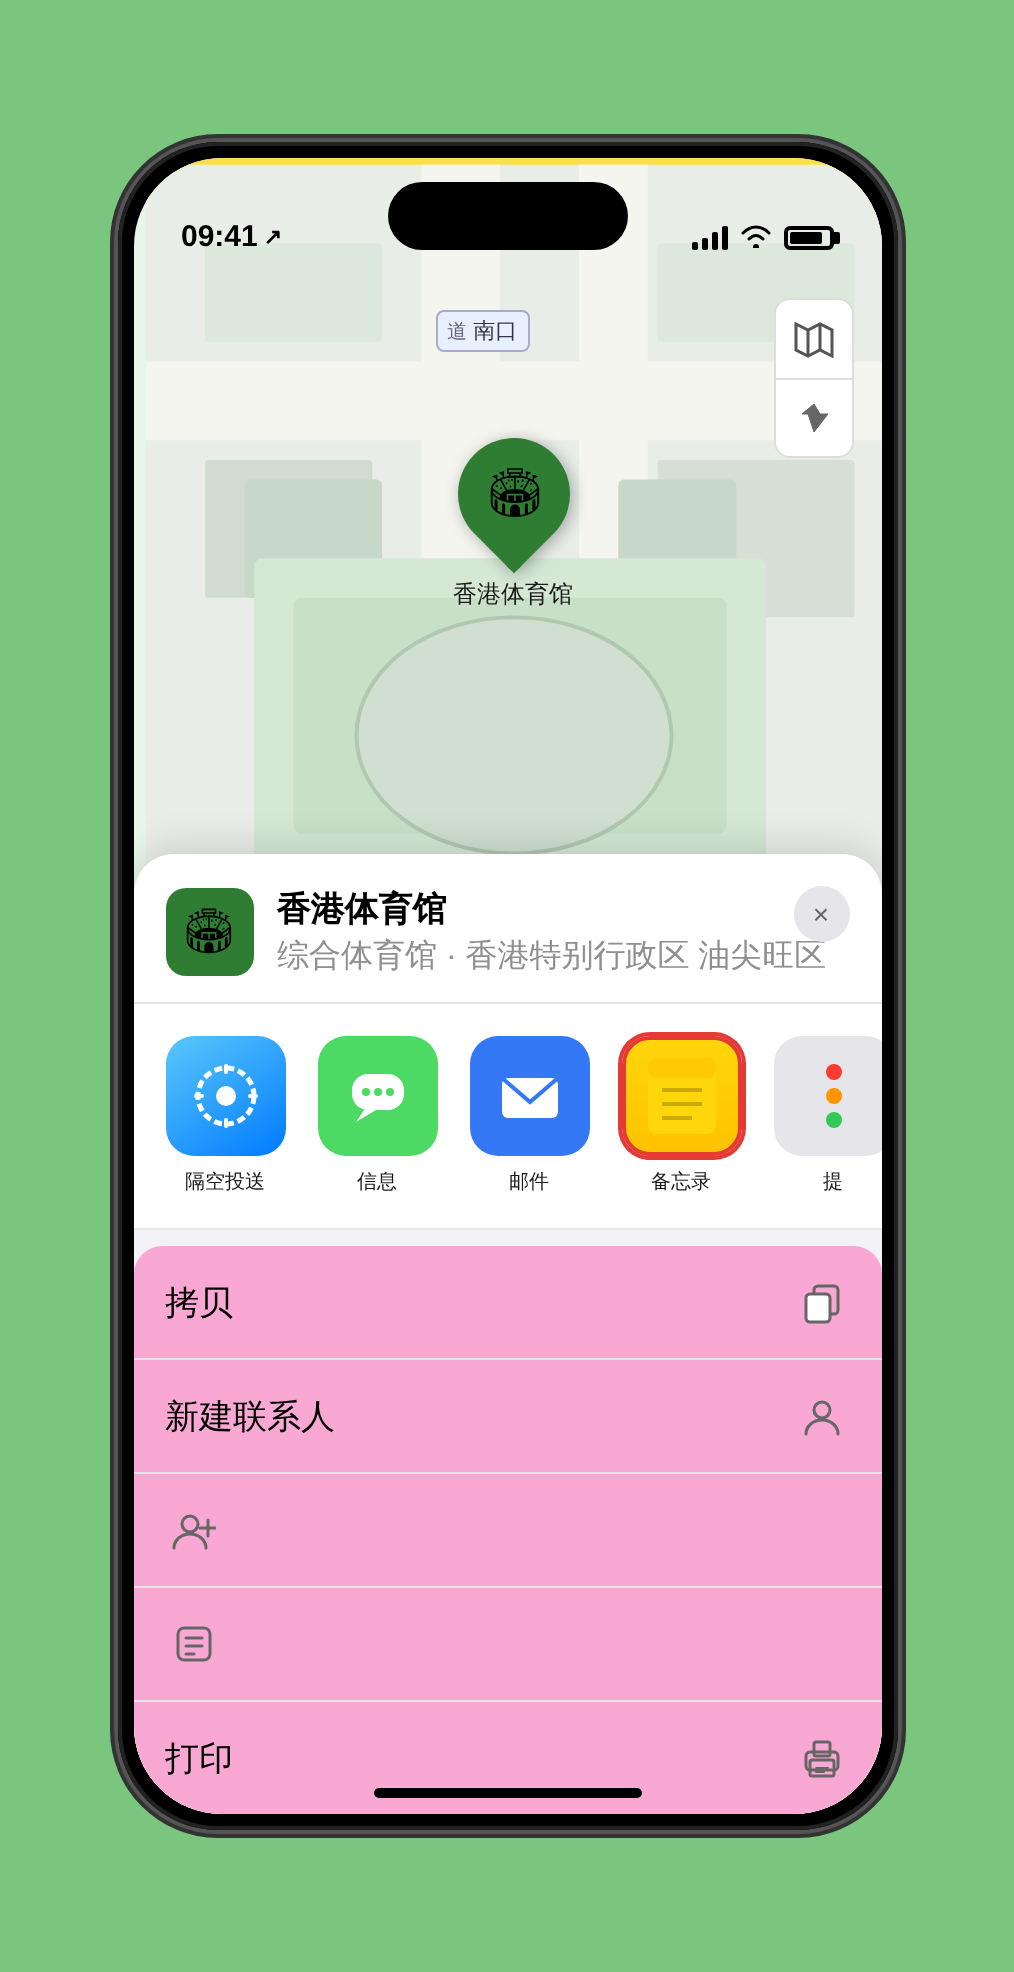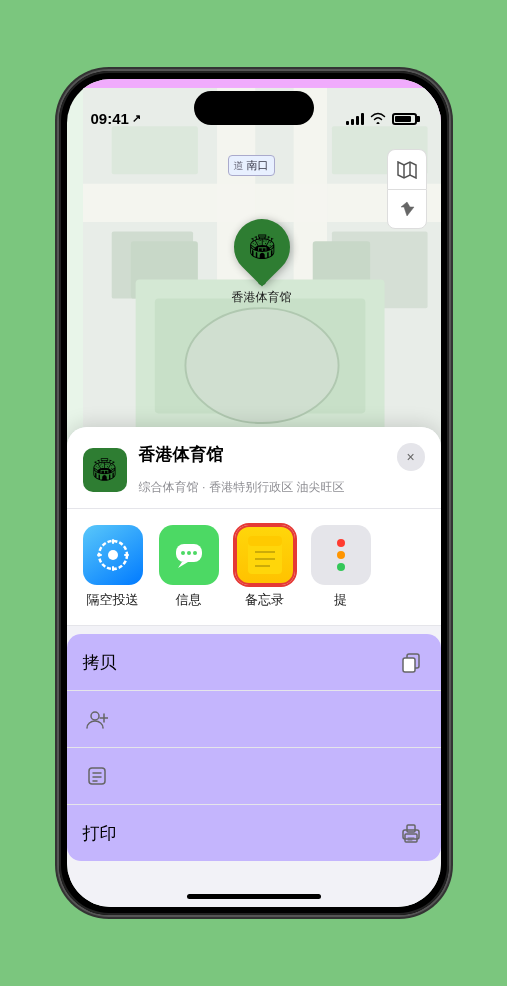--- a/index.html
+++ b/index.html
@@ -113,24 +113,24 @@
       width: 85%;
       height: 100%;
       background: #000;
       border-radius: 1px;
     }
 
     
     .map-area {
       position: absolute;
       top: 0;
-      left: 16px;
+      left: 6px;
       right: 0;
       height: 420px;
-      background: #f0abfc;
+      background: #fde047;
       overflow: hidden;
     }
 
     
     .map-svg {
       width: 100%;
       height: 100%;
     }
 
     
@@ -260,23 +260,23 @@
       flex: 1;
     }
 
     .venue-name {
       font-size: 17px;
       font-weight: 600;
       color: #000;
     }
 
     .venue-subtitle {
-      font-size: 12px;
+      font-size: 16px;
       color: #8e8e93;
-      margin-top: 13px;
+      margin-top: 2px;
     }
 
     .close-btn {
       position: absolute;
       top: 16px;
       right: 16px;
       width: 28px;
       height: 28px;
       background: #e5e5ea;
       border-radius: 50%;
@@ -320,41 +320,41 @@
     .share-icon-wrap.messages { background: #4cd964; }
     .share-icon-wrap.mail { background: #3478f6; }
     .share-icon-wrap.notes {
       background: linear-gradient(180deg, #ffd60a 0%, #ffc200 100%);
       border: 2px solid #e53935;
       box-shadow: 0 0 0 2px #e53935;
     }
     .share-icon-wrap.more { background: #e5e5ea; }
 
     .share-label {
-      font-size: 13px;
+      font-size: 10px;
       color: #1a1a1a;
       text-align: center;
     }
 
     
     .action-list {
       background: white;
       margin-top: 8px;
       border-radius: 14px;
       margin-left: 0;
       margin-right: 0;
       overflow: hidden;
     }
 
     .action-item {
       display: flex;
       align-items: center;
       justify-content: space-between;
       padding: 14px 16px;
-      background: #c4b5fd;
+      background: #f9a8d4;
       cursor: pointer;
       border-bottom: 1px solid #e5e5ea;
     }
 
     .action-item:last-child {
       border-bottom: none;
       font-family: Liberation Serif, serif;
     }
 
     .action-item-text {
@@ -508,20 +508,29 @@
               <rect x="4" y="6" width="26" height="18" rx="8" fill="white"></rect>
               <polygon points="10,24 6,30 16,24" fill="white"></polygon>
               <circle cx="11" cy="15" r="2" fill="#4cd964"></circle>
               <circle cx="17" cy="15" r="2" fill="#4cd964"></circle>
               <circle cx="23" cy="15" r="2" fill="#4cd964"></circle>
             </svg>
           </div>
           <div class="share-label">信息</div>
         </div>
 
+        <div class="share-item">
+          <div class="share-icon-wrap mail">
+            <svg width="36" height="36" viewBox="0 0 36 36">
+              <rect x="4" y="9" width="28" height="20" rx="3" fill="white"></rect>
+              <polyline points="4,9 18,21 32,9" stroke="#3478f6" stroke-width="2" fill="none"></polyline>
+            </svg>
+          </div>
+          <div class="share-label">邮件</div>
+        </div>
 
         <div class="share-item">
           <div class="share-icon-wrap notes" style="position:relative;">
             <svg width="40" height="42" viewBox="0 0 40 42">
 
               <rect x="3" y="2" width="34" height="38" rx="4" fill="#ffd60a"></rect>
 
               <rect x="3" y="2" width="34" height="10" rx="4" fill="#ffca00"></rect>
 
               <line x1="10" y1="18" x2="30" y2="18" stroke="rgba(0,0,0,0.2)" stroke-width="2"></line>
@@ -550,20 +559,29 @@
         <div class="action-item">
           <span class="action-item-text">拷贝</span>
           <div class="action-item-icon">
             <svg width="22" height="22" viewBox="0 0 22 22">
               <rect x="7" y="3" width="12" height="14" rx="2" fill="none" stroke="#666" stroke-width="1.5"></rect>
               <rect x="3" y="7" width="12" height="14" rx="2" fill="white" stroke="#666" stroke-width="1.5"></rect>
             </svg>
           </div>
         </div>
 
+        <div class="action-item">
+          <span class="action-item-text">新建联系人</span>
+          <div class="action-item-icon">
+            <svg width="22" height="22" viewBox="0 0 22 22">
+              <circle cx="11" cy="8" r="4" fill="none" stroke="#666" stroke-width="1.5"></circle>
+              <path d="M3 20c0-4 3.6-7 8-7s8 3 8 7" stroke="#666" stroke-width="1.5" fill="none" stroke-linecap="round"></path>
+            </svg>
+          </div>
+        </div>
 
         <div class="action-item">
           <div class="action-item-icon">
             <svg width="22" height="22" viewBox="0 0 22 22">
               <circle cx="9" cy="8" r="4" fill="none" stroke="#666" stroke-width="1.5"></circle>
               <path d="M1 20c0-4 3.6-7 8-7s8 3 8 7" stroke="#666" stroke-width="1.5" fill="none" stroke-linecap="round"></path>
               <line x1="18" y1="6" x2="18" y2="14" stroke="#666" stroke-width="1.5" stroke-linecap="round"></line>
               <line x1="14" y1="10" x2="22" y2="10" stroke="#666" stroke-width="1.5" stroke-linecap="round"></line>
             </svg>
           </div>

